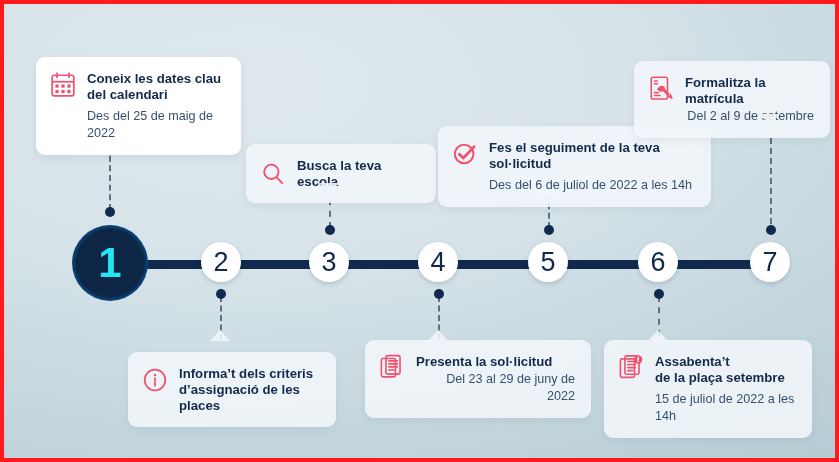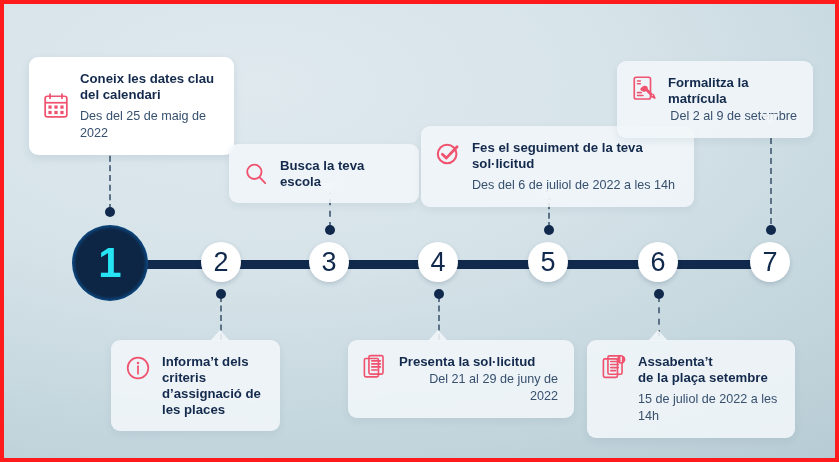--- a/index.html
+++ b/index.html
@@ -56,21 +56,21 @@
   
   .card {
     position:absolute;
     border-radius:9px;
     padding:13px 16px 13px 14px;
     display:flex;
     gap:11px;
     align-items:flex-start;
   }
   .card.white { background:#ffffff; box-shadow:0 3px 9px rgba(30,60,90,.10); }
-  .card.tint  { background:rgba(241,246,249,.88); box-shadow:0 3px 9px rgba(30,60,90,.07); }
+  .card.tint  { background:rgba(241,246,249,.88); box-shadow:0 3px 9px rgba(30,60,90,.07);margin-left:17px; }
 
   .tail {
     position:absolute;
     width:20px; height:11px;
     overflow:hidden;
   }
   .tail::after {
     content:"";
     position:absolute; left:0; top:0;
     width:20px; height:11px;
@@ -141,21 +141,21 @@
 
   <div class="lead" style="left:544px; top:190px; height:34px;"></div>
   <div class="dot" style="left:540px; top:221px;"></div>
 
   <div class="lead" style="left:654px; top:292px; height:40px;"></div>
   <div class="dot" style="left:650px; top:285px;"></div>
 
   <div class="lead" style="left:766px; top:134px; height:86px;"></div>
   <div class="dot" style="left:762px; top:221px;"></div>
 
-  <div class="card white" style="left:25px; top:53px; width:205px;align-items:center;">
+  <div class="card white" style="left:32px; top:53px; width:205px;">
     <span class="ico">
       <svg viewBox="0 0 24 26" fill="none" stroke="currentColor" stroke-width="1.6">
         <rect x="2" y="4" width="20" height="19" rx="2"></rect>
         <path d="M2 10h20"></path>
         <path d="M6.5 1.5v5M17.5 1.5v5"></path>
         <rect x="5" y="12.5" width="3" height="3" fill="currentColor" stroke="none"></rect>
         <rect x="10.5" y="12.5" width="3" height="3" fill="currentColor" stroke="none"></rect>
         <rect x="16" y="12.5" width="3" height="3" fill="currentColor" stroke="none"></rect>
         <rect x="5" y="17.5" width="3" height="3" fill="currentColor" stroke="none"></rect>
         <rect x="10.5" y="17.5" width="3" height="3" fill="currentColor" stroke="none"></rect>
@@ -163,21 +163,21 @@
       </svg>
     </span>
     <div class="body">
       <div class="title">Coneix les dates clau
 del calendari</div>
       <div class="date">Des del 25 de maig de 2022</div>
     </div>
   </div>
   <div class="tail down white" style="left:95px; top:137px;"></div>
 
-  <div class="card tint" style="left:107px; top:336px; width:169px;justify-content:center;">
+  <div class="card tint" style="left:107px; top:348px; width:208px;justify-content:center;">
     <span class="ico">
       <svg viewBox="0 0 24 26" fill="none" stroke="currentColor" stroke-width="1.6">
         <circle cx="12" cy="13" r="9.5"></circle>
         <circle cx="12" cy="8.3" r="1.15" fill="currentColor" stroke="none"></circle>
         <path d="M12 11.3v7" stroke-linecap="round"></path>
       </svg>
     </span>
     <div class="body">
       <div class="title">Informa’t dels criteris
 d’assignació de les places</div>
@@ -201,21 +201,21 @@
   <div class="card tint" style="left:344px; top:336px; width:226px;">
     <span class="ico">
       <svg viewBox="0 0 24 26" fill="none" stroke="currentColor" stroke-width="1.5">
         <rect x="2.2" y="4.2" width="13" height="17" rx="1.4"></rect>
         <rect x="6.4" y="1.6" width="13" height="17" rx="1.4"></rect>
         <path d="M9 6.4h8M9 9.2h8M9 12h8M9 14.8h5" stroke-linecap="round"></path>
       </svg>
     </span>
     <div class="body">
       <div class="title">Presenta la sol·licitud</div>
-      <div class="date tightup">Del 21 al 29 de juny de 2022</div>
+      <div class="date tightup">Del 23 al 29 de juny de 2022</div>
     </div>
   </div>
   <div class="tail up tint" style="left:424px; top:326px;"></div>
 
   <div class="card tint" style="left:417px; top:122px; width:273px;">
     <span class="ico">
       <svg viewBox="0 0 24 26" fill="none" stroke="currentColor" stroke-width="1.9">
         <circle cx="11.2" cy="13" r="8.6"></circle>
         <path d="M6.8 13.2l3.6 3.6L20.4 6.4" stroke-width="2.6" stroke-linecap="round" stroke-linejoin="round"></path>
       </svg>

